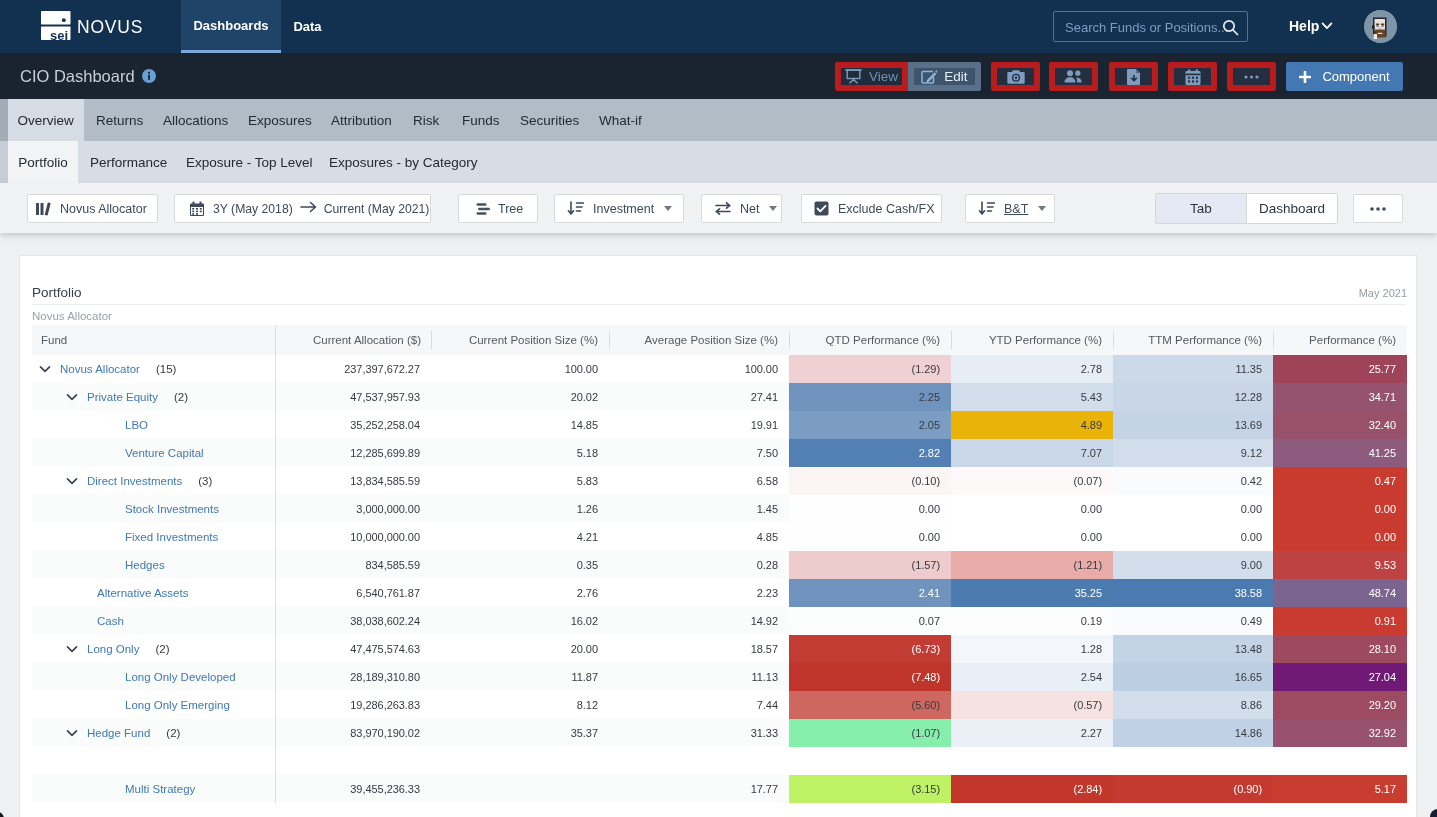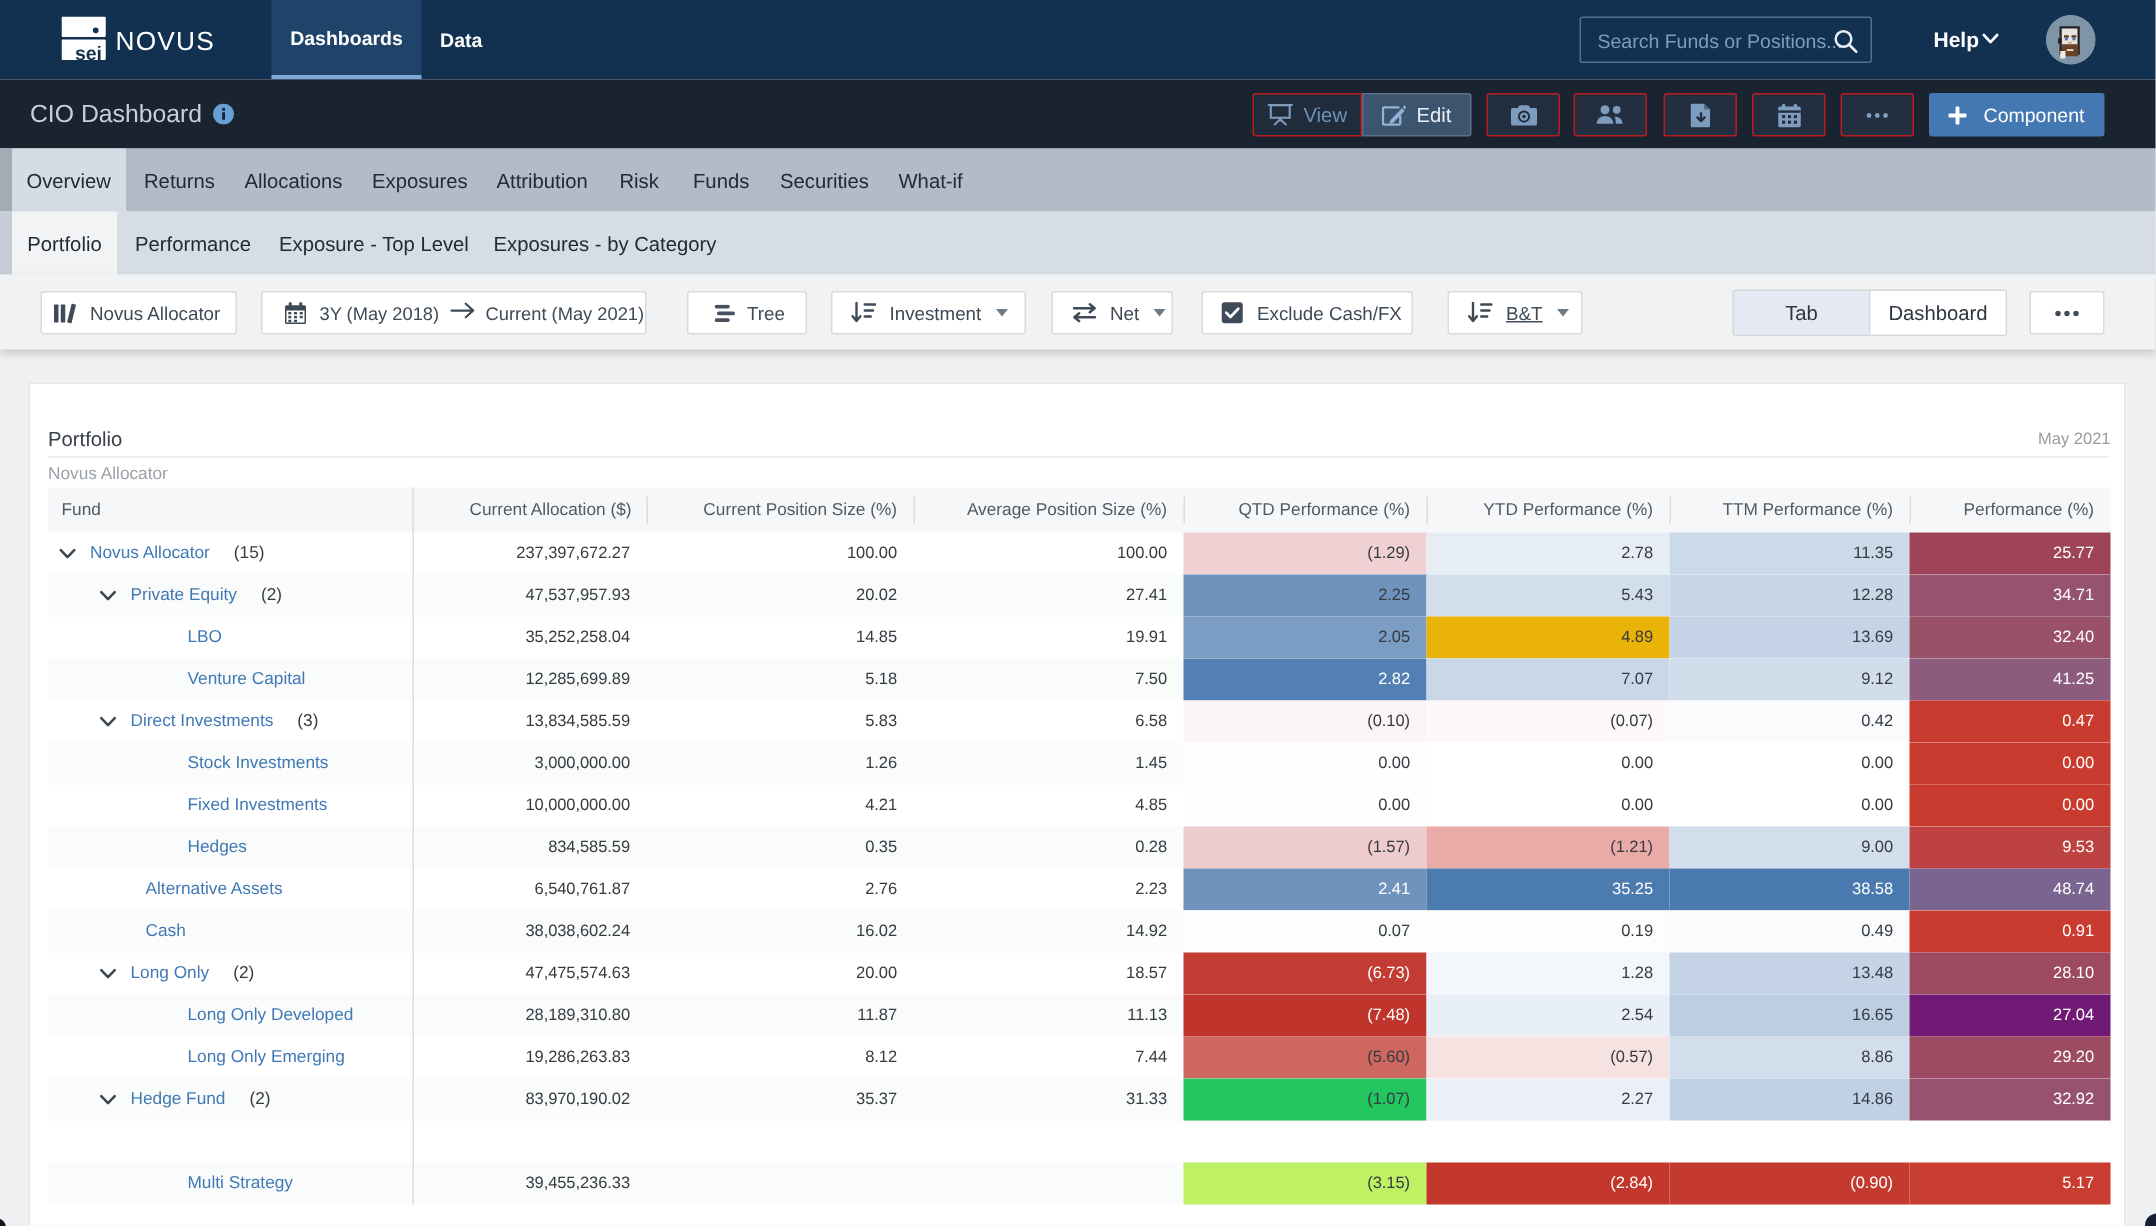--- a/index.html
+++ b/index.html
@@ -13,21 +13,21 @@
 #tab-data { left:281px; width:53px; }
 #searchbox { left:1053px; top:11px; width:195px; height:31px; border:1px solid #4f7097; border-radius:2px; }
 #searchbox span { position:absolute; left:11px; top:8px; font-size:13px; color:#7e9cc0; }
 #help { left:1289px; top:18px; color:#fff; font-size:14px; font-weight:700; }
 #seilogo { left:41px; top:11px; }
 #infoicon { left:142px; top:69px; }
 #avatar { left:1364px; top:10px; width:33px; height:33px; border-radius:50%; background:#8494a5; overflow:hidden; }
 
 #bar2 { left:0; top:53px; width:1437px; height:46px; background:#1a2330; }
 #ciotitle { left:20px; top:67px; color:#c9cfd6; font-size:16.5px; }
-.btn2 { position:absolute; top:62px; height:29px; border:1px solid #b91c1c; border-radius:2px; background:#232e40; display:flex; align-items:center; justify-content:center; color:#7e9cbd; font-size:13.5px; }
+.btn2 { position:absolute; top:62px; height:29px; border:6px solid #b91c1c; border-radius:2px; background:#232e40; display:flex; align-items:center; justify-content:center; color:#7e9cbd; font-size:13.5px; }
 #btn-view { left:835px; width:73px; border-radius:2px 0 0 2px; background:#202b3b; color:#6c92b8; }
 #btn-edit { left:908px; width:73px; background:#3d546e; border-color:#5a7088; color:#e8eef5; border-radius:0 2px 2px 0; }
 .iconbtn { width:49px; }
 #btn-comp { left:1286px; width:117px; background:#4478b2; border-color:#4478b2; color:#fff; font-size:13px; }
 
 #tabrow1 { left:0; top:99px; width:1437px; height:42px; background:#b2bcc6; }
 #tabrow2 { left:0; top:141px; width:1437px; height:42px; background:#d7dde4; }
 .t1 { position:absolute; top:0; height:42px; display:flex; align-items:center; font-size:13.5px; color:#222b35; }
 #ovtab { left:8px; background:#d6dce3; width:75.5px; justify-content:center; }
 #pftab { left:8px; background:#f2f3f4; width:70px; justify-content:center; }
@@ -513,30 +513,31 @@
       <div class="fund" style="padding-left:34px">
         <svg class="chev" width="12" height="12" viewBox="0 0 12 12">
           <path d="M1.5 3.8 L6 8.4 L10.5 3.8" stroke="#3d4750" stroke-width="1.7" fill="none" stroke-linecap="round" stroke-linejoin="round"></path>
         </svg>
         <a>Hedge Fund</a>
         <span class="cnt">(2)</span>
       </div>
       <div class="cell c1">83,970,190.02</div>
       <div class="cell c2">35.37</div>
       <div class="cell c3">31.33</div>
-      <div class="cell c4" style="background:#22c55e;">(1.07)</div>
+      <div class="cell c4" style="background:#86efac;">(1.07)</div>
       <div class="cell c5" style="background:#ebf0f7;">2.27</div>
       <div class="cell c6" style="background:#c1d1e5;">14.86</div>
       <div class="cell c7 wt" style="background:#975270;">32.92</div>
     </div>
   <div class="row alt" style="top:519px">
       <div class="fund" style="padding-left:93px">
         <a>Multi Strategy</a>
       </div>
       <div class="cell c1">39,455,236.33</div>
+      <div class="cell c3">17.77</div>
       <div class="cell c4" style="background:#bef264;">(3.15)</div>
       <div class="cell c5 wt" style="background:#c2362b;">(2.84)</div>
       <div class="cell c6 wt" style="background:#c43a30;">(0.90)</div>
       <div class="cell c7 wt" style="background:#c93c30;">5.17</div>
     </div>
   <div class="abs" id="fundline2"></div>
 </div>
 <div class="abs" style="left:1430px; top:809px; width:16px; height:16px; border-radius:50%; background:#171d33;"></div>
 <div class="abs" style="left:-9px; top:812px; width:13px; height:13px; border-radius:50%; background:#14141c;"></div>
 

